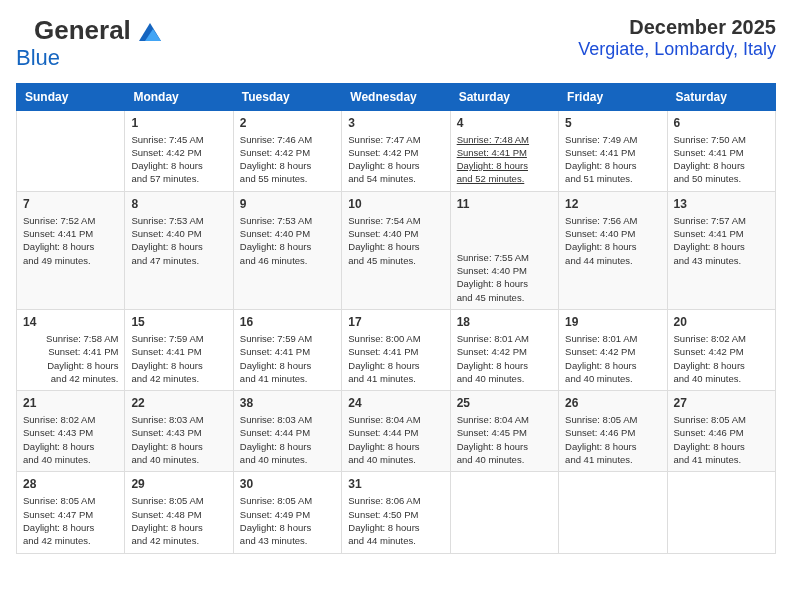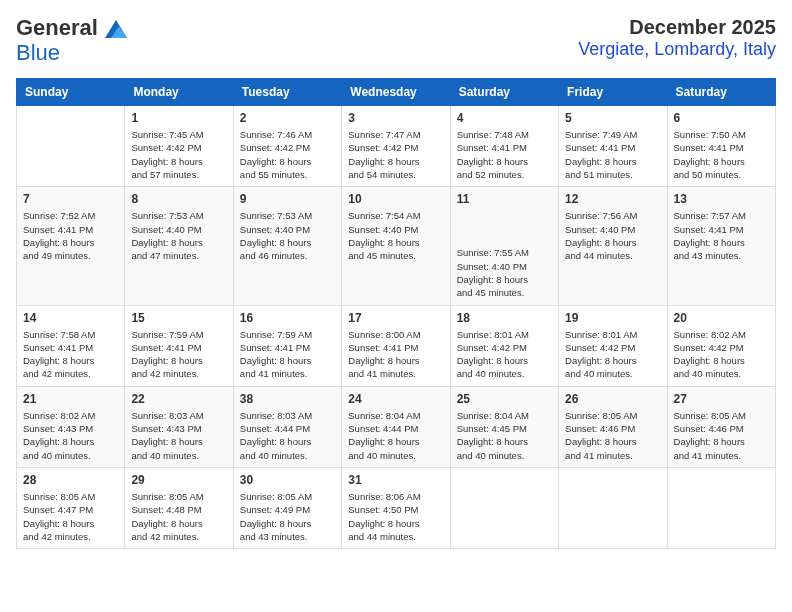--- a/index.html
+++ b/index.html
@@ -74,21 +74,21 @@
       background: #fff !important;
     }
   </style>
 </head>
 <body>
 
 <div class="header">
   <div class="logo">
     <div>
       <div style="display:flex;align-items:center;">
-        <div style="font-size:22px;font-weight:bold;color:#333;line-height:1.1;">
+        <div style="font-size:26px;font-weight:bold;color:#333;line-height:1.1;margin-left:18px;">
           <span style="color:#333;">General</span>
           <svg width="22" height="18" viewBox="0 0 22 18" style="vertical-align:middle;margin-left:1px;">
             <polygon points="0,18 11,0 22,18" fill="#1565c0"></polygon>
             <polygon points="6,18 14,6 22,18" fill="#42a5f5"></polygon>
           </svg>
         </div>
       </div>
       <div style="font-size:22px;font-weight:normal;color:#1565c0;">
         <span>Blue</span>
       </div>
@@ -131,21 +131,21 @@
         </td>
         <td>
           <span class="day-number">3</span>
           <div class="day-info" style="white-space: pre-line;">Sunrise: 7:47 AM
 Sunset: 4:42 PM
 Daylight: 8 hours
 and 54 minutes.</div>
         </td>
         <td>
           <span class="day-number">4</span>
-          <div class="day-info" style="white-space: pre-line;">Sunrise: 7:48 AM
+          <div class="day-info" style="white-space: pre-line; text-decoration: underline;">Sunrise: 7:48 AM
 Sunset: 4:41 PM
 Daylight: 8 hours
 and 52 minutes.</div>
         </td>
         <td>
           <span class="day-number">5</span>
           <div class="day-info" style="white-space: pre-line;">Sunrise: 7:49 AM
 Sunset: 4:41 PM
 Daylight: 8 hours
 and 51 minutes.</div>
@@ -205,21 +205,21 @@
           <span class="day-number">13</span>
           <div class="day-info" style="white-space: pre-line;">Sunrise: 7:57 AM
 Sunset: 4:41 PM
 Daylight: 8 hours
 and 43 minutes.</div>
         </td>
       </tr>
       <tr>
         <td>
           <span class="day-number">14</span>
-          <div class="day-info" style="white-space: pre-line;">Sunrise: 7:58 AM
+          <div class="day-info" style="white-space: pre-line; text-align: right;">Sunrise: 7:58 AM
 Sunset: 4:41 PM
 Daylight: 8 hours
 and 42 minutes.</div>
         </td>
         <td>
           <span class="day-number">15</span>
           <div class="day-info" style="white-space: pre-line;">Sunrise: 7:59 AM
 Sunset: 4:41 PM
 Daylight: 8 hours
 and 42 minutes.</div>

